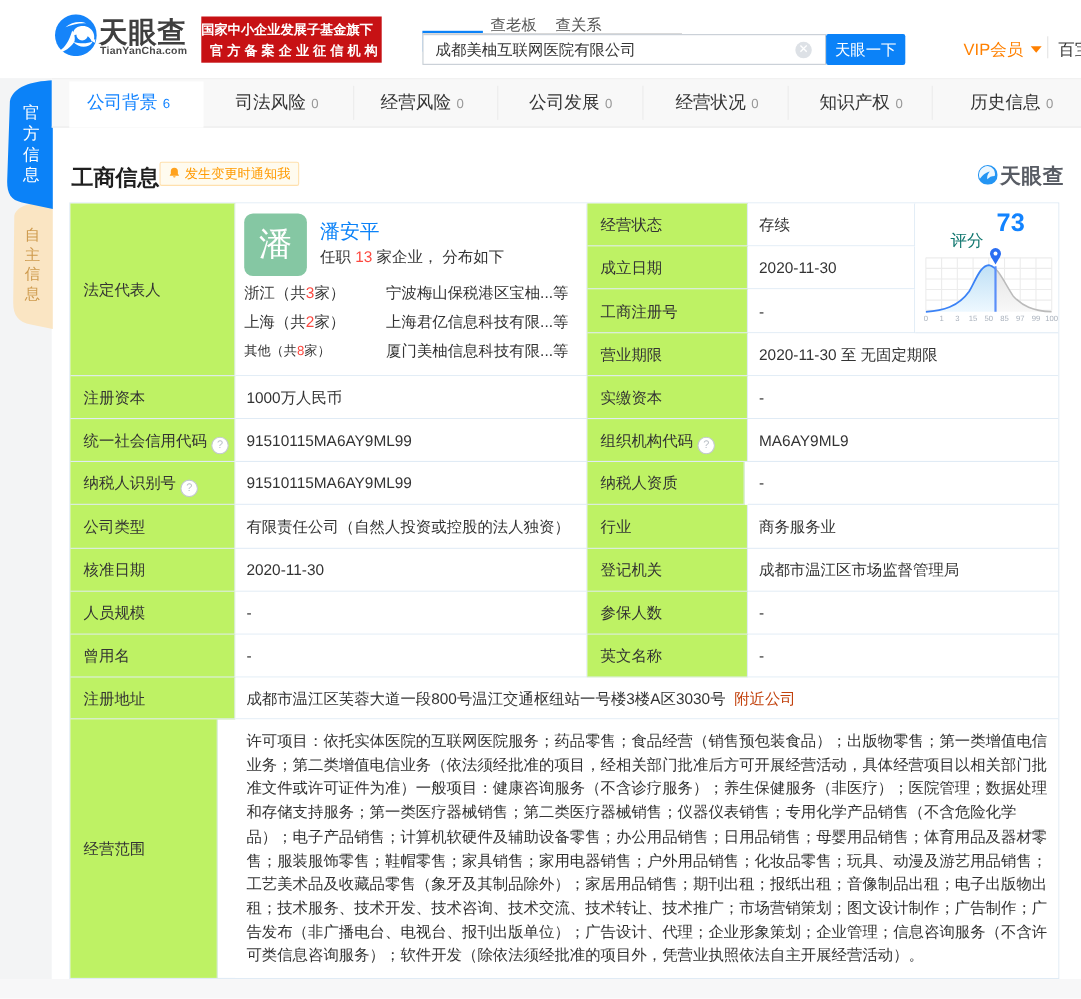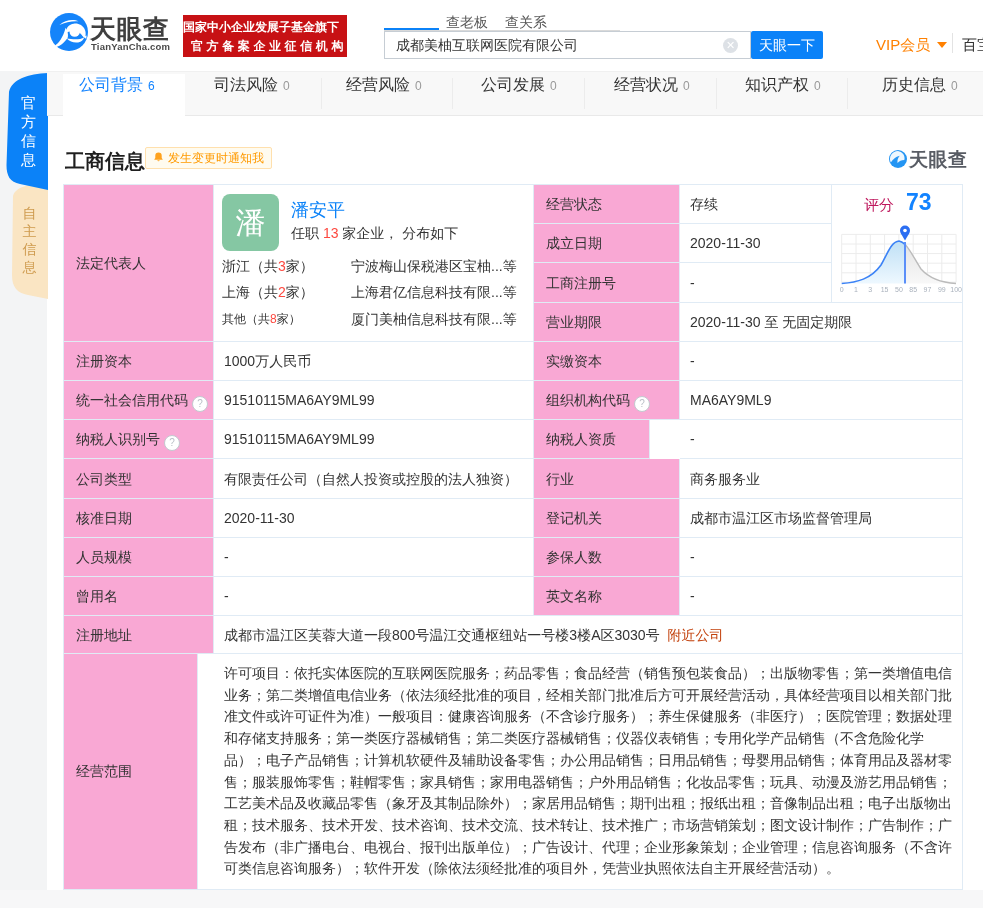--- a/index.html
+++ b/index.html
@@ -28,35 +28,35 @@
 #vip .tri{display:inline-block;width:0;height:0;border-left:5px solid transparent;border-right:5px solid transparent;
   border-top:6px solid #ff8000;margin-left:7px;vertical-align:2px}
 #hsep{position:absolute;left:952px;top:33px;width:1px;height:20px;background:#e3e3e3}
 #bbx{position:absolute;left:962px;top:36px;font-size:15px;color:#333;white-space:nowrap}
 
 #rail{position:absolute;left:0;top:71px;width:47px;height:819px;background:#f3f4f5}
 #bstrip{position:absolute;left:0;top:890px;width:983px;height:18px;background:#f7f7f8}
 
 #nav{position:absolute;left:47px;top:71px;width:936px;height:45px;background:#f8f8f8;
   border-top:1px solid #f0f0f0;border-bottom:1px solid #e9e9e9;box-sizing:border-box}
-.navt{position:absolute;top:71px;height:45px;line-height:28px;font-size:16px;color:#333;white-space:nowrap}
+.navt{position:absolute;top:71px;height:45px;line-height:45px;font-size:16px;color:#333;white-space:nowrap}
 .navt span{font-size:12px;color:#999;margin-left:5px}
 .navt.act{color:#1283ff}
 .navt.act span{color:#1283ff}
 .nvd{position:absolute;top:78px;width:1px;height:31px;background:#ececec}
 
 #h2t{position:absolute;left:65px;top:148px;font-size:20px;font-weight:bold;color:#1f1f1f}
 #notify{position:absolute;left:145px;top:147px;height:20px;border:1px solid #ffe0ad;background:#fffbef;
   border-radius:2px;font-size:12px;color:#ff9a00;line-height:20px;padding:0 7px}
 #wmt{position:absolute;left:909px;top:147px;font-size:19px;font-weight:bold;color:#585c64;letter-spacing:0.5px}
 
 #tbl{position:absolute;left:63px;top:184px;width:900px;height:706px;box-sizing:border-box;
   border:1px solid #e0ebf5;font-size:14px}
 .cell{position:absolute;box-sizing:border-box;border-right:1px solid #e0ebf5;border-bottom:1px solid #e0ebf5;overflow:hidden}
-.lab{background:#f9a8d4;padding-left:12px}
+.lab{background:#bef264;padding-left:12px}
 .val{background:#fff;padding-left:10px}
 .qm{display:inline-block;width:14px;height:14px;border:1px solid #c3c9cf;border-radius:50%;color:#b9bfc6;
   font-size:10px;line-height:14px;text-align:center;vertical-align:-2px;margin-left:4px;background:#fff}
 a.blue{color:#c2410c;text-decoration:none}
 .red{color:#fd483f}
 </style>
 </head>
 <body>
 
 <div id="hdr">
@@ -141,21 +141,21 @@
   <div class="cell lab" style="left:470px;top:0;width:146px;height:39px;line-height:39px">经营状态</div>
   <div class="cell val" style="left:616px;top:0;width:152px;height:39px;line-height:39px">存续</div>
   <div class="cell lab" style="left:470px;top:39px;width:146px;height:39px;line-height:39px">成立日期</div>
   <div class="cell val" style="left:616px;top:39px;width:152px;height:39px;line-height:39px">2020-11-30</div>
   <div class="cell lab" style="left:470px;top:78px;width:146px;height:40px;line-height:40px">工商注册号</div>
   <div class="cell val" style="left:616px;top:78px;width:152px;height:40px;line-height:40px">-</div>
   <div class="cell lab" style="left:470px;top:118px;width:146px;height:39px;line-height:39px">营业期限</div>
   <div class="cell val" style="left:616px;top:118px;width:282px;height:39px;line-height:39px;border-right:none">2020-11-30 至 无固定期限</div>
 
   <div class="cell val" style="left:768px;top:0;width:130px;height:118px;border-right:none;padding-left:0">
-    <div class="abs" style="left:32px;top:11px;font-size:15px;color:#be185d">评分</div>
+    <div class="abs" style="left:32px;top:25px;font-size:15px;color:#0f766e">评分</div>
     <div class="abs" style="left:74px;top:4px;font-size:23px;font-weight:bold;color:#1283ff">73</div>
     <svg class="abs" style="left:5px;top:40px" width="130" height="68" viewBox="0 0 130 68">
       <defs>
         <clipPath id="cl">
             <rect x="0" y="0" width="68" height="68"></rect>
           </clipPath>
         <clipPath id="cr">
             <rect x="68" y="0" width="62" height="68"></rect>
           </clipPath>
         <linearGradient id="gb" x1="0" y1="0" x2="0" y2="1">
@@ -211,21 +211,21 @@
   <div class="cell lab" style="left:470px;top:157px;width:146px;height:39px;line-height:39px">实缴资本</div>
   <div class="cell val" style="left:616px;top:157px;width:282px;height:39px;line-height:39px;border-right:none">-</div>
 
   <div class="cell lab" style="left:0;top:196px;width:150px;height:39px;line-height:39px">统一社会信用代码<span class="qm">?</span></div>
   <div class="cell val" style="left:150px;top:196px;width:320px;height:39px;line-height:39px">91510115MA6AY9ML99</div>
   <div class="cell lab" style="left:470px;top:196px;width:146px;height:39px;line-height:39px">组织机构代码<span class="qm">?</span></div>
   <div class="cell val" style="left:616px;top:196px;width:282px;height:39px;line-height:39px;border-right:none">MA6AY9ML9</div>
 
   <div class="cell lab" style="left:0;top:235px;width:150px;height:39px;line-height:39px">纳税人识别号<span class="qm">?</span></div>
   <div class="cell val" style="left:150px;top:235px;width:320px;height:39px;line-height:39px">91510115MA6AY9ML99</div>
-  <div class="cell lab" style="left:470px;top:235px;width:116px;height:39px;line-height:39px">纳税人资质</div>
+  <div class="cell lab" style="left:470px;top:235px;width:143px;height:39px;line-height:39px">纳税人资质</div>
   <div class="cell val" style="left:616px;top:235px;width:282px;height:39px;line-height:39px;border-right:none">-</div>
 
   <div class="cell lab" style="left:0;top:274px;width:150px;height:40px;line-height:40px">公司类型</div>
   <div class="cell val" style="left:150px;top:274px;width:320px;height:40px;line-height:40px">有限责任公司（自然人投资或控股的法人独资）</div>
   <div class="cell lab" style="left:470px;top:274px;width:146px;height:40px;line-height:40px">行业</div>
   <div class="cell val" style="left:616px;top:274px;width:282px;height:40px;line-height:40px;border-right:none">商务服务业</div>
 
   <div class="cell lab" style="left:0;top:314px;width:150px;height:39px;line-height:39px">核准日期</div>
   <div class="cell val" style="left:150px;top:314px;width:320px;height:39px;line-height:39px">2020-11-30</div>
   <div class="cell lab" style="left:470px;top:314px;width:146px;height:39px;line-height:39px">登记机关</div>

